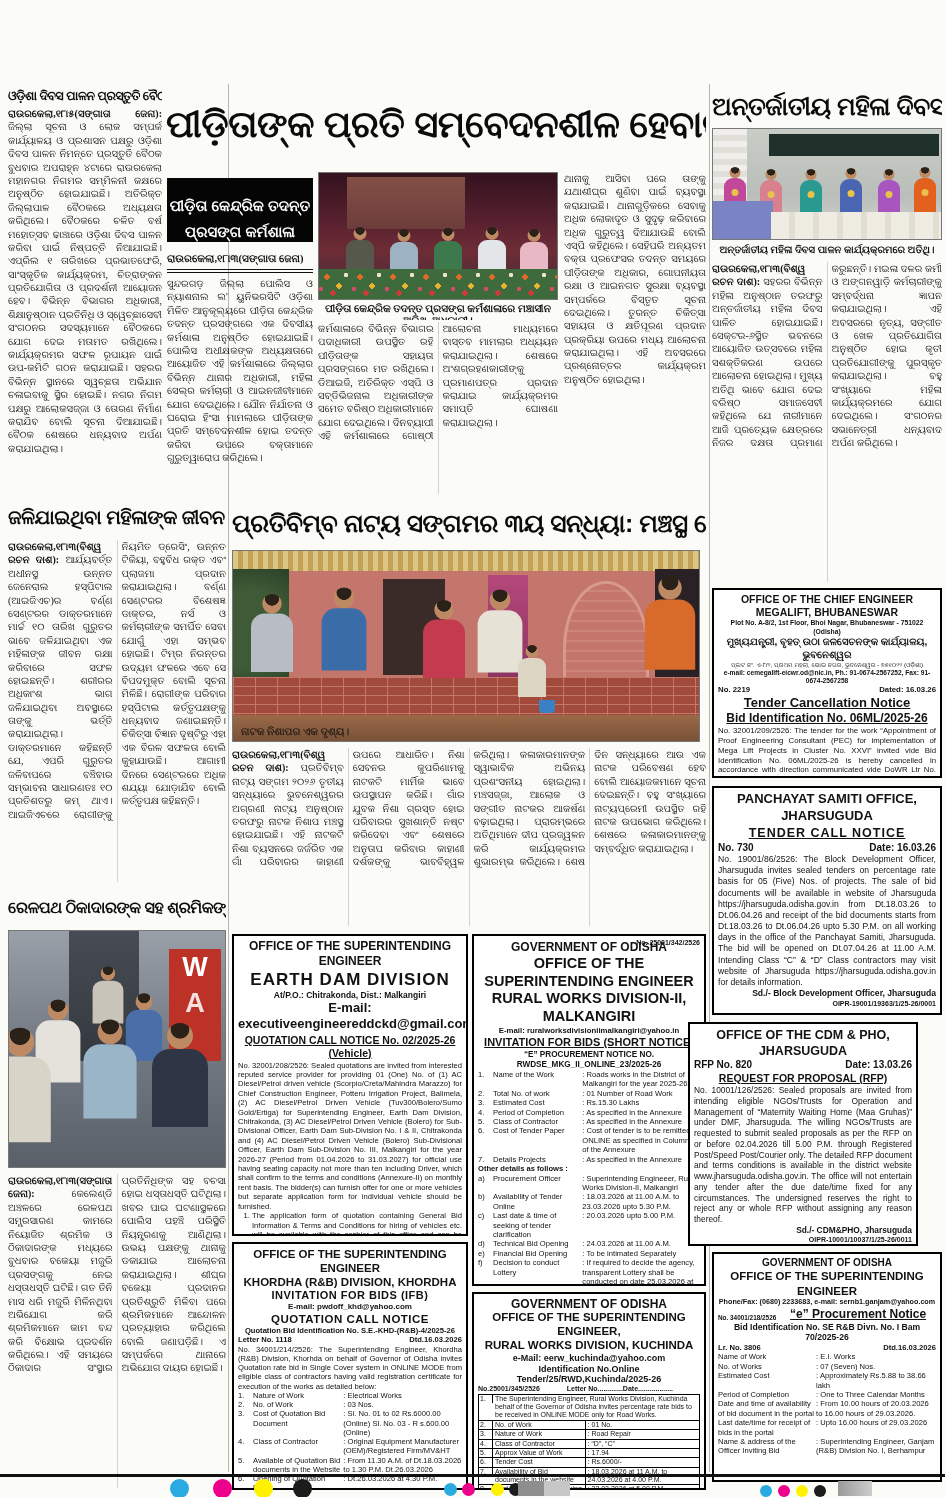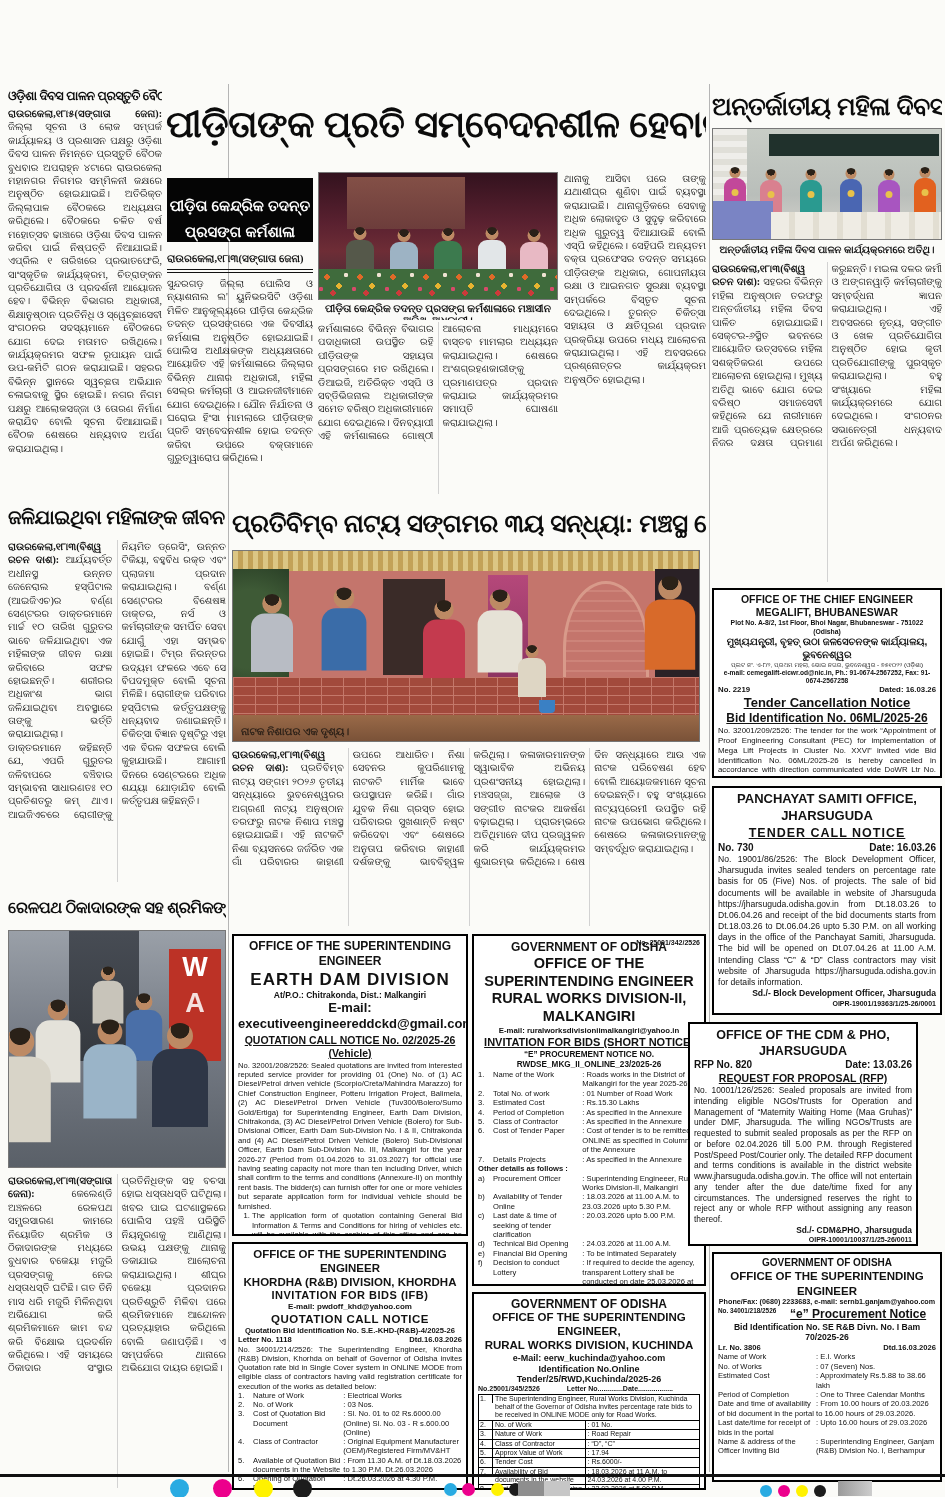--- a/index.html
+++ b/index.html
@@ -408,21 +408,21 @@
     <div class="nc nb nu" style="font-size:10.5px">REQUEST FOR PROPOSAL (RFP)</div>
     <div class="njust">No. 10001/126/2526: Sealed proposals are invited from intending eligible NGOs/Trusts for Operation and Management of “Maternity Waiting Home (Maa Gruhas)” under DMF, Jharsuguda. The willing NGOs/Trusts are requested to submit sealed proposals as per the RFP on or before 02.04.2026 till 5.00 P.M. through Registered Post/Speed Post/Courier only. The detailed RFP document and terms conditions is available in the district website www.jharsuguda.odisha.gov.in. The office will not entertain any tender after the due date/time fixed for any circumstances. The undersigned reserves the right to reject any or whole RFP without assigning any reason thereof.</div>
     <div class="nb" style="text-align:right">Sd./- CDM&amp;PHO, Jharsuguda</div>
     <div class="nb" style="text-align:right;font-size:7px">OIPR-10001/10037/1/25-26/0011</div>
   </div>
 
   <div class="abs notice" style="left:712px;top:1252px;width:230px;height:230px;font-size:7.6px;line-height:1.24">
     <div class="nc nb" style="font-size:10px">GOVERNMENT OF ODISHA</div>
     <div class="nc nb" style="font-size:11.5px">OFFICE OF THE SUPERINTENDING ENGINEER</div>
     <div class="nc nb" style="font-size:7.2px">Phone/Fax: (0680) 2233683, e-mail: sernb1.ganjam@yahoo.com</div>
-    <div style="display:flex;align-items:flex-start;gap:4px">
+    <div style="display:flex;align-items:flex-end;gap:4px">
       <span class="nb" style="font-size:6.4px">No. 34001/218/2526</span>
       <span class="nc nb nu" style="font-size:12px;flex:1">“e” Procurement Notice</span>
     </div>
     <div class="nc nb" style="font-size:8.6px">Bid Identification No. SE R&amp;B Divn. No. I Bam 70/2025-26</div>
     <div class="nrow">
         <span>Lr. No. 3806</span>
         <span>Dtd.16.03.2026</span>
       </div>
     <div class="kv2">
         <div class="kv kv2">

